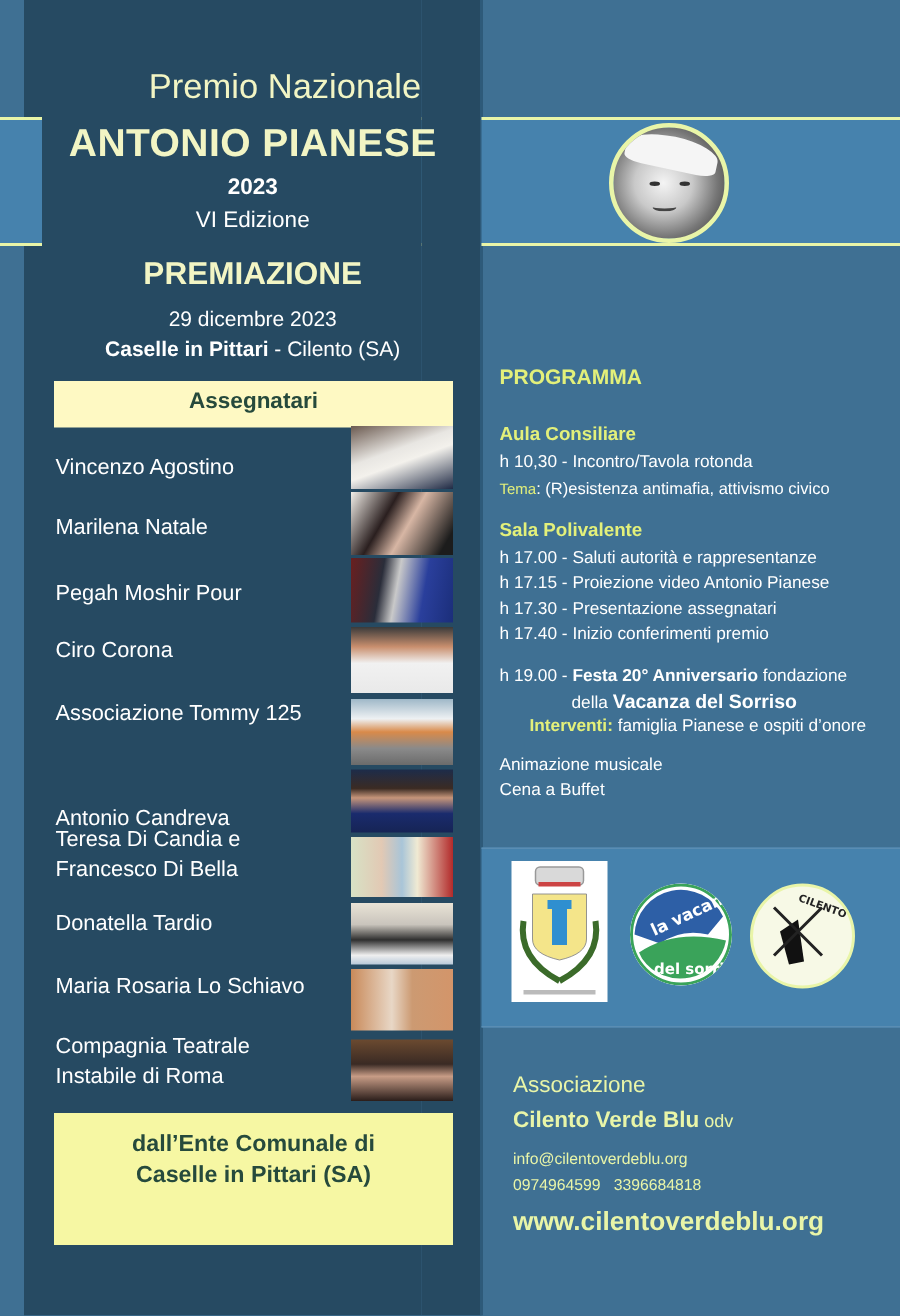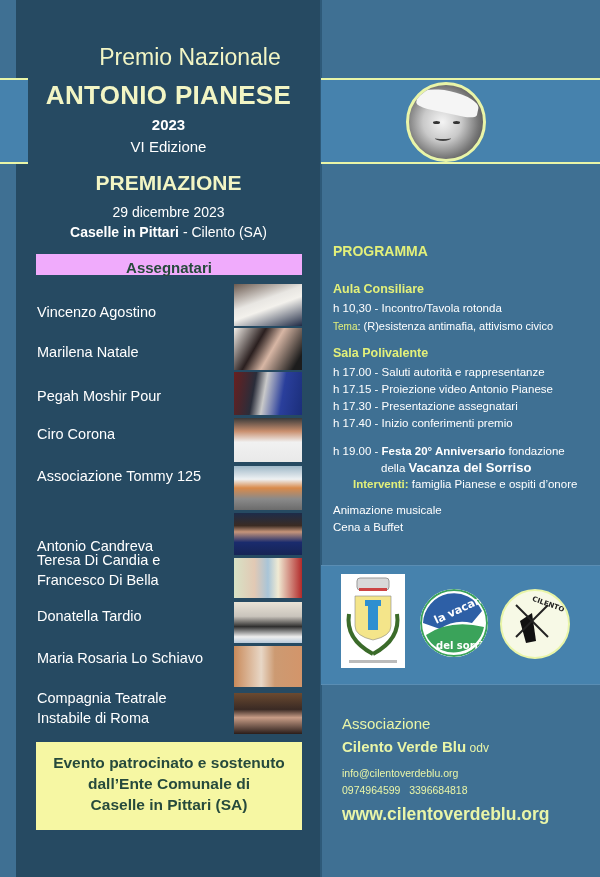--- a/index.html
+++ b/index.html
@@ -71,22 +71,22 @@
   .t-premio { position:absolute; left:0; width:348px; top:44px; font-size:23px; color:#f2f5c4; }
   .t-name { position:absolute; left:0; width:305px; top:80px; font-size:26px; font-weight:bold; color:#f2f5c4; letter-spacing:0.3px; }
   .t-year { position:absolute; left:0; width:305px; top:116px; font-size:15px; font-weight:bold; color:#ffffff; }
   .t-ed { position:absolute; left:0; width:305px; top:138px; font-size:15px; color:#ffffff; }
   .t-prem { position:absolute; left:0; width:305px; top:171px; font-size:21px; font-weight:bold; color:#f2f5c4; }
   .t-date { position:absolute; left:0; width:305px; top:204px; font-size:14px; color:#ffffff; }
   .t-place { position:absolute; left:0; width:305px; top:224px; font-size:14px; color:#ffffff; }
   .t-place b { font-weight: bold; }
 
   .assegn-bar {
-    position:absolute; left:36px; top:254px; width:266px; height:21px;
-    background:#f0abfc; color:#264a3c; font-weight:bold; font-size:15px;
+    position:absolute; left:36px; top:254px; width:266px; height:31px;
+    background:#fef9c3; color:#264a3c; font-weight:bold; font-size:15px;
     text-align:center; line-height:27px; z-index:6;
   }
   .winners { position:absolute; left:36px; top:284px; width:268px; z-index:6; }
   .winner { position:absolute; left:0; width:268px; }
   .winner .name { position:absolute; left:1px; color:#ffffff; font-size:14.5px; line-height:20px; }
   .winner .photo { position:absolute; left:198px; width:68px; height:40px; }
 
   .sponsor-box {
     position:absolute; left:36px; top:742px; width:266px; height:88px;
     background:#f6f7a3; color:#264a3c; font-weight:bold; font-size:15.5px;
@@ -183,21 +183,20 @@
   <div class="winner" style="top:407px;">
     <div class="name" style="top:-3px;">
       <div>Compagnia Teatrale</div>
       <div>Instabile di Roma</div>
     </div>
     <div class="photo" style="top:2px;height:41px;background:linear-gradient(180deg,#6b4a30 0%,#3a2a24 40%,#c79c86 60%,#2a1d1a 100%);"></div>
   </div>
 </div>
 
 <div class="sponsor-box">
-  <div>Evento patrocinato e sostenuto</div>
   <div>dall’Ente Comunale di</div>
   <div>Caselle in Pittari (SA)</div>
 </div>
 
 <div class="prog-title">PROGRAMMA</div>
 
 <div class="sec-title" style="top:282px;">Aula Consiliare</div>
 <div class="prog" style="top:302px;">h 10,30 - Incontro/Tavola rotonda</div>
 <div class="prog" style="top:320px;font-size:11px;"><span class="hl-small">Tema</span><span>: (R)esistenza antimafia, attivismo civico</span></div>
 

